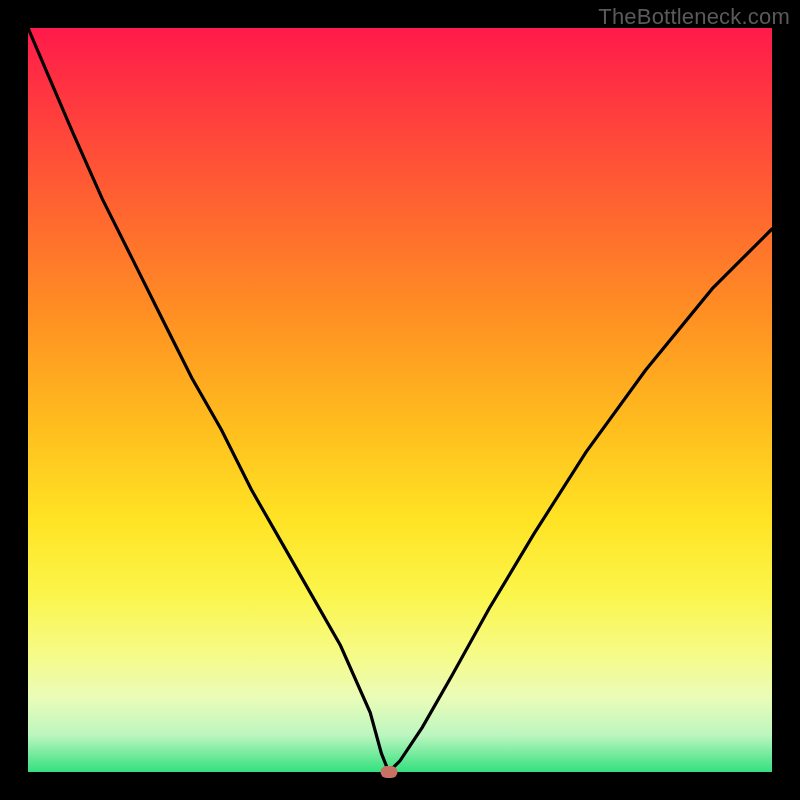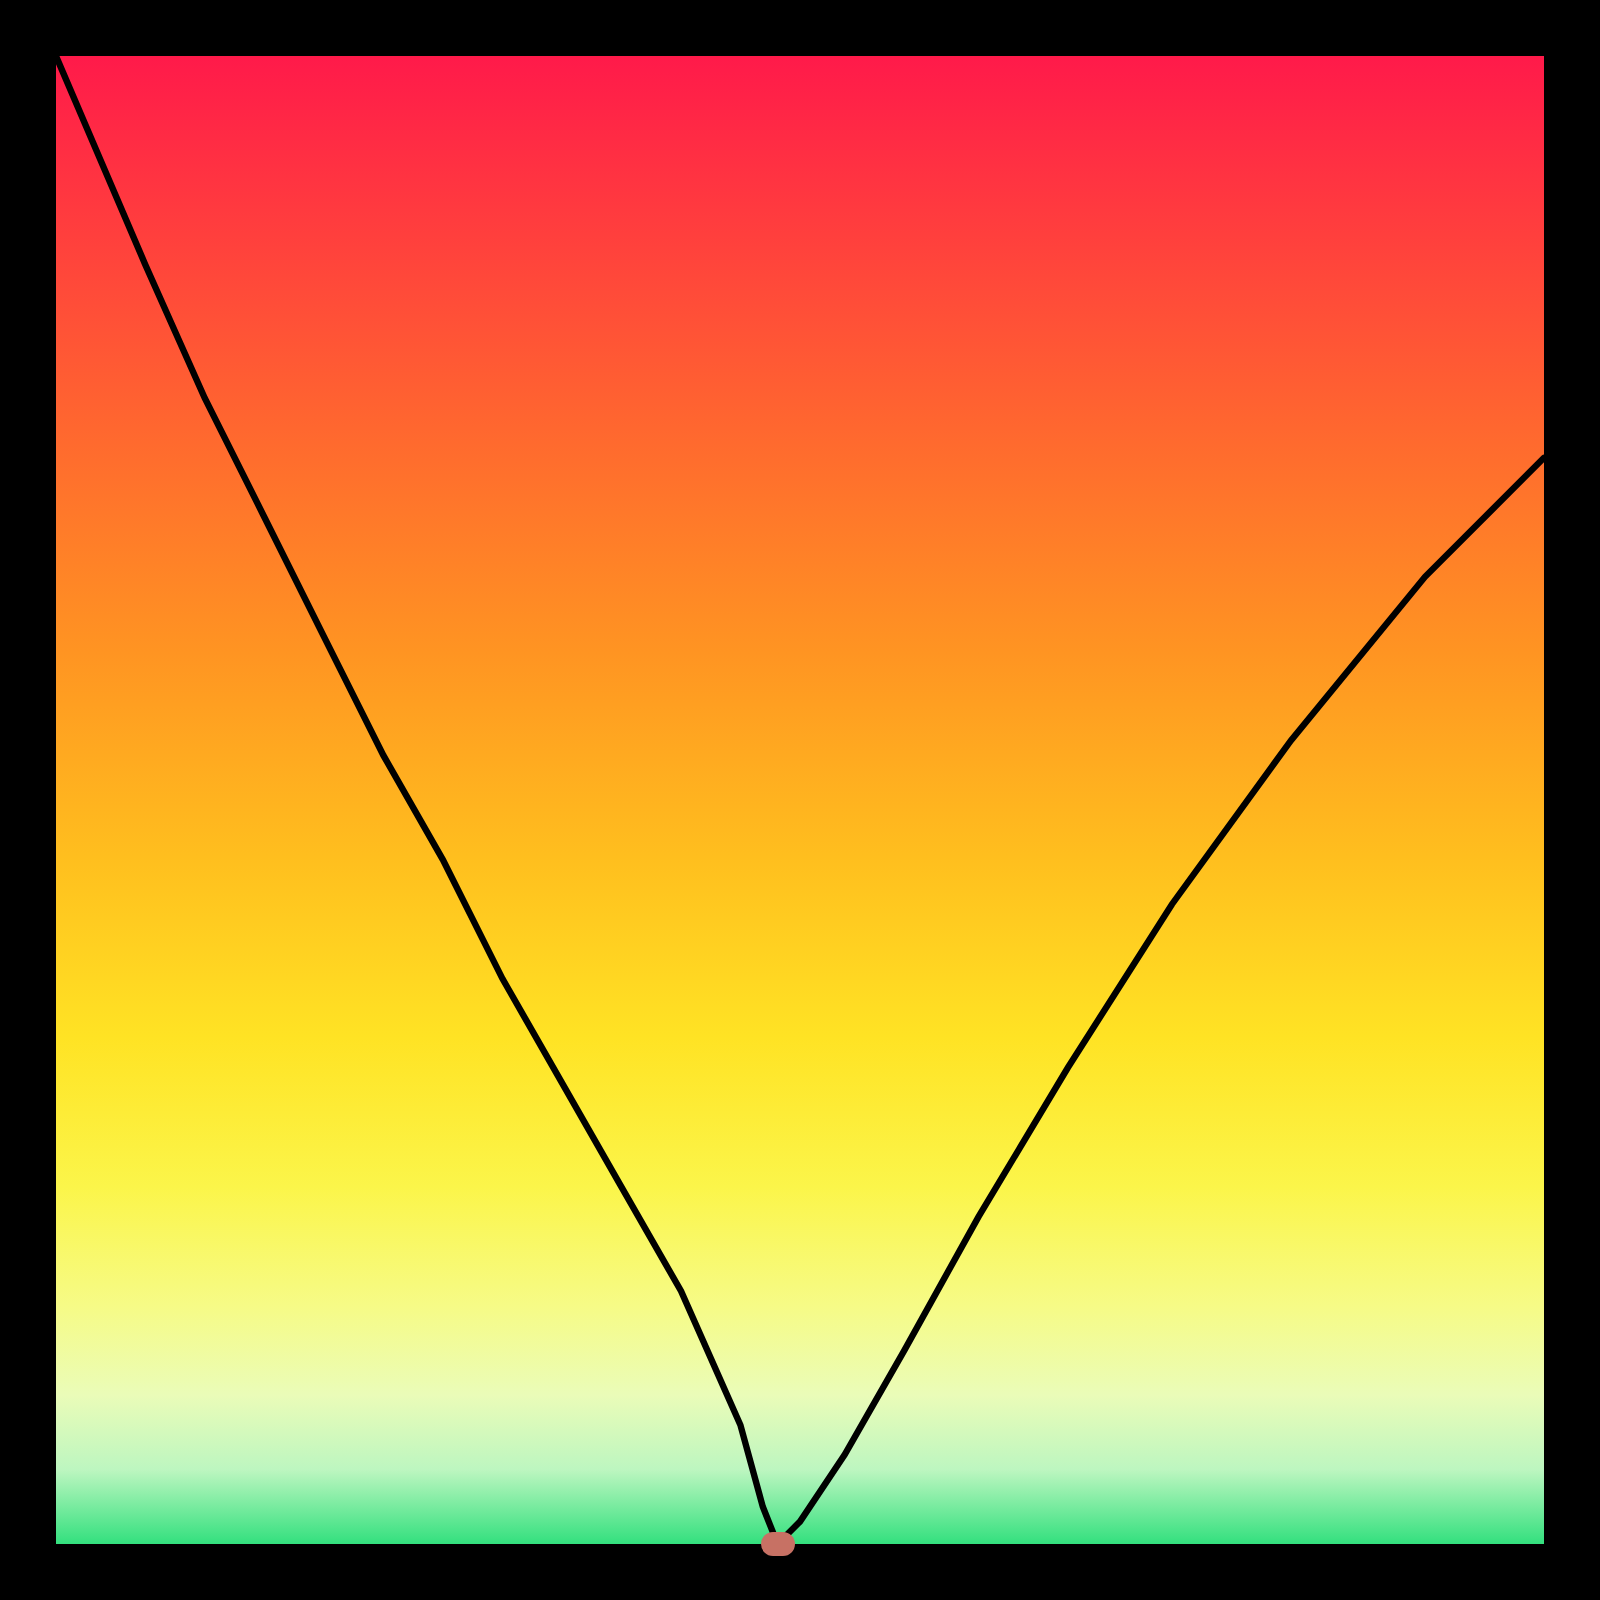--- a/index.html
+++ b/index.html
@@ -65,20 +65,21 @@
     height: 12px;
     background: #c77164;
     border-radius: 6px / 6px;
     transform: translate(-50%, -50%);
   }
 </style>
 </head>
 <body>
 
 <div class="frame">
+  <div class="watermark">TheBottleneck.com</div>
 
   <div class="plot-area">
     <svg class="curve" viewBox="0 0 744 744" preserveAspectRatio="none">
       <path d="M0.0 0.0 L22.3 52.1 L44.6 104.2 L74.4 171.1 L104.2 230.6 L133.9 290.2 L163.7 349.7 L193.4 401.8 L223.2 461.3 L253.0 513.4 L282.7 565.4 L312.5 617.5 L342.2 684.5 L353.4 725.4 L360.8 744.0 L372.0 732.8 L394.3 699.4 L424.1 647.3 L461.3 580.3 L505.9 505.9 L558.0 424.1 L617.5 342.2 L684.5 260.4 L744.0 200.9"></path>
     </svg>
     <div class="marker" style="left: 360.84px; top: 744px;"></div>
   </div>
 </div>
 
 </body></html>

